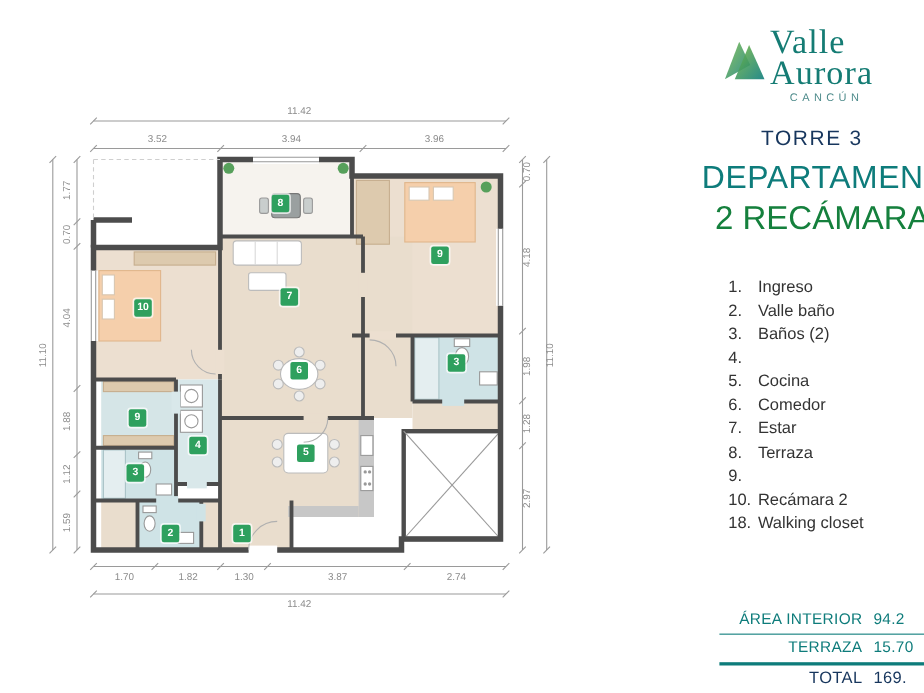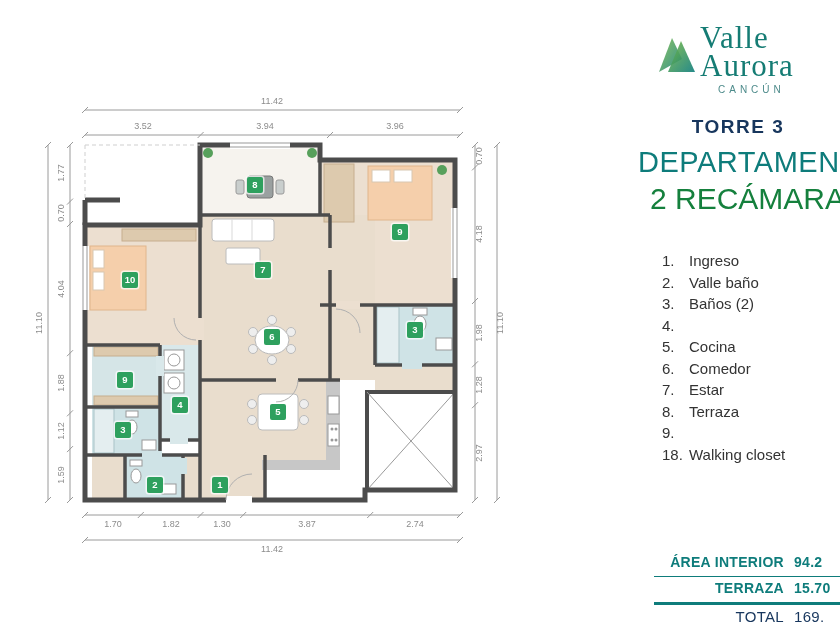--- a/index.html
+++ b/index.html
@@ -24,32 +24,32 @@
   .logo { position:absolute; left:656px; top:24px; width:190px; }
   .logo-mark { position:absolute; left:0; top:8px; }
   .logo-text {
     margin-left:44px; font-family:"Liberation Serif", serif;
     font-size:31px; line-height:28px; color:#157c74; letter-spacing:1px;
   }
   .logo-city { margin-left:62px; margin-top:4px; font-size:10px; letter-spacing:4px; color:#4c8a8a; }
 
   
   .header { position:absolute; left:636px; top:116px; width:204px; }
-  .tower { text-align:center; color:#17365d; font-size:19px; font-weight:bold; letter-spacing:1.5px; }
+  .tower { text-align:center; color:#17365d; font-size:19px; font-weight:normal; letter-spacing:1.5px; }
   .dept  { margin-top:8px; margin-left:2px; color:#0e7c7b; font-size:29px; font-weight:400; letter-spacing:.5px; white-space:nowrap; }
   .beds  { margin-top:3px; margin-left:14px; color:#15803d; font-size:30px; font-weight:normal; white-space:nowrap; }
 
   
   .legend { position:absolute; left:662px; top:250px; font-size:15px; color:#333; }
   .legend-row { display:flex; line-height:21.5px; white-space:nowrap; }
   .legend-num { width:27px; flex:none; }
 
   
   .summary { position:absolute; left:640px; top:554px; width:200px; }
-  .srow { display:flex; align-items:baseline; height:21px; font-size:14px; letter-spacing:.3px; color:#0e7c7b;font-weight:bold; }
+  .srow { display:flex; align-items:baseline; height:21px; font-size:14px; letter-spacing:.3px; color:#0e7c7b; }
   .srow .lbl { flex:1; text-align:right; padding-right:10px; }
   .srow .val { width:46px; flex:none; }
   .srow.total { color:#17365d; font-weight:normal; font-size:15px; }
   .sline { border-top:1.5px solid #0e7c7b; margin:1px 0 3px 14px; }
   .sline.thick { border-top-width:3px; }
 </style>
 </head>
 <body>
 
 <div id="canvas">
@@ -348,20 +348,24 @@
         <span class="legend-label">Estar</span>
       </div>
     <div class="legend-row">
         <span class="legend-num">8.</span>
         <span class="legend-label">Terraza</span>
       </div>
     <div class="legend-row">
         <span class="legend-num">9.</span>
       </div>
     <div class="legend-row">
+        <span class="legend-num">10.</span>
+        <span class="legend-label">Recámara 2</span>
+      </div>
+    <div class="legend-row">
         <span class="legend-num">18.</span>
         <span class="legend-label">Walking closet</span>
       </div>
   </div>
 
   <div class="summary">
     <div class="srow">
       <span class="lbl">ÁREA INTERIOR</span>
       <span class="val">94.2</span>
     </div>

